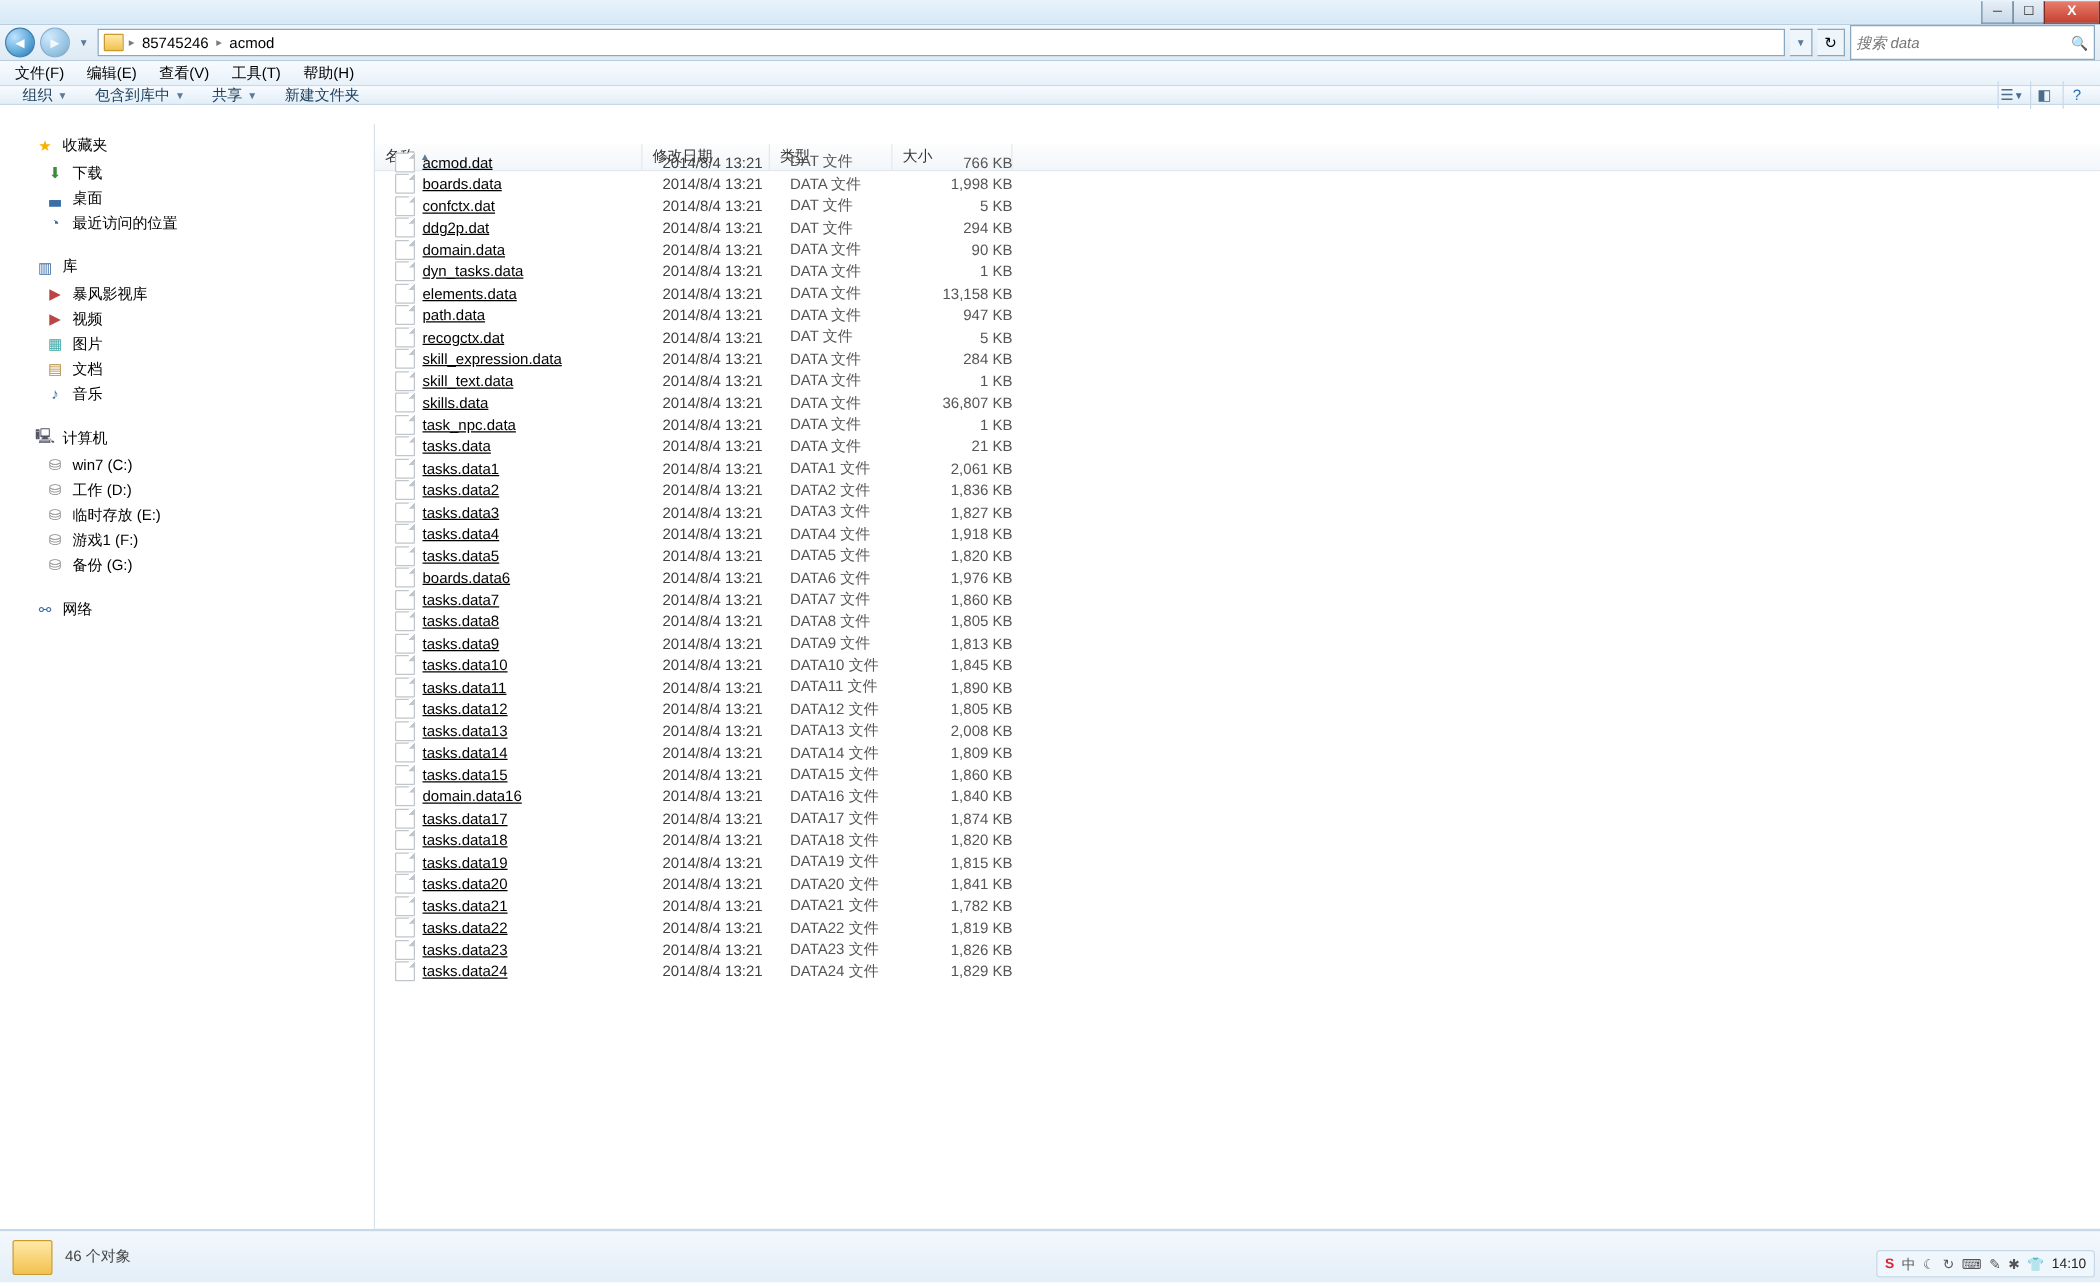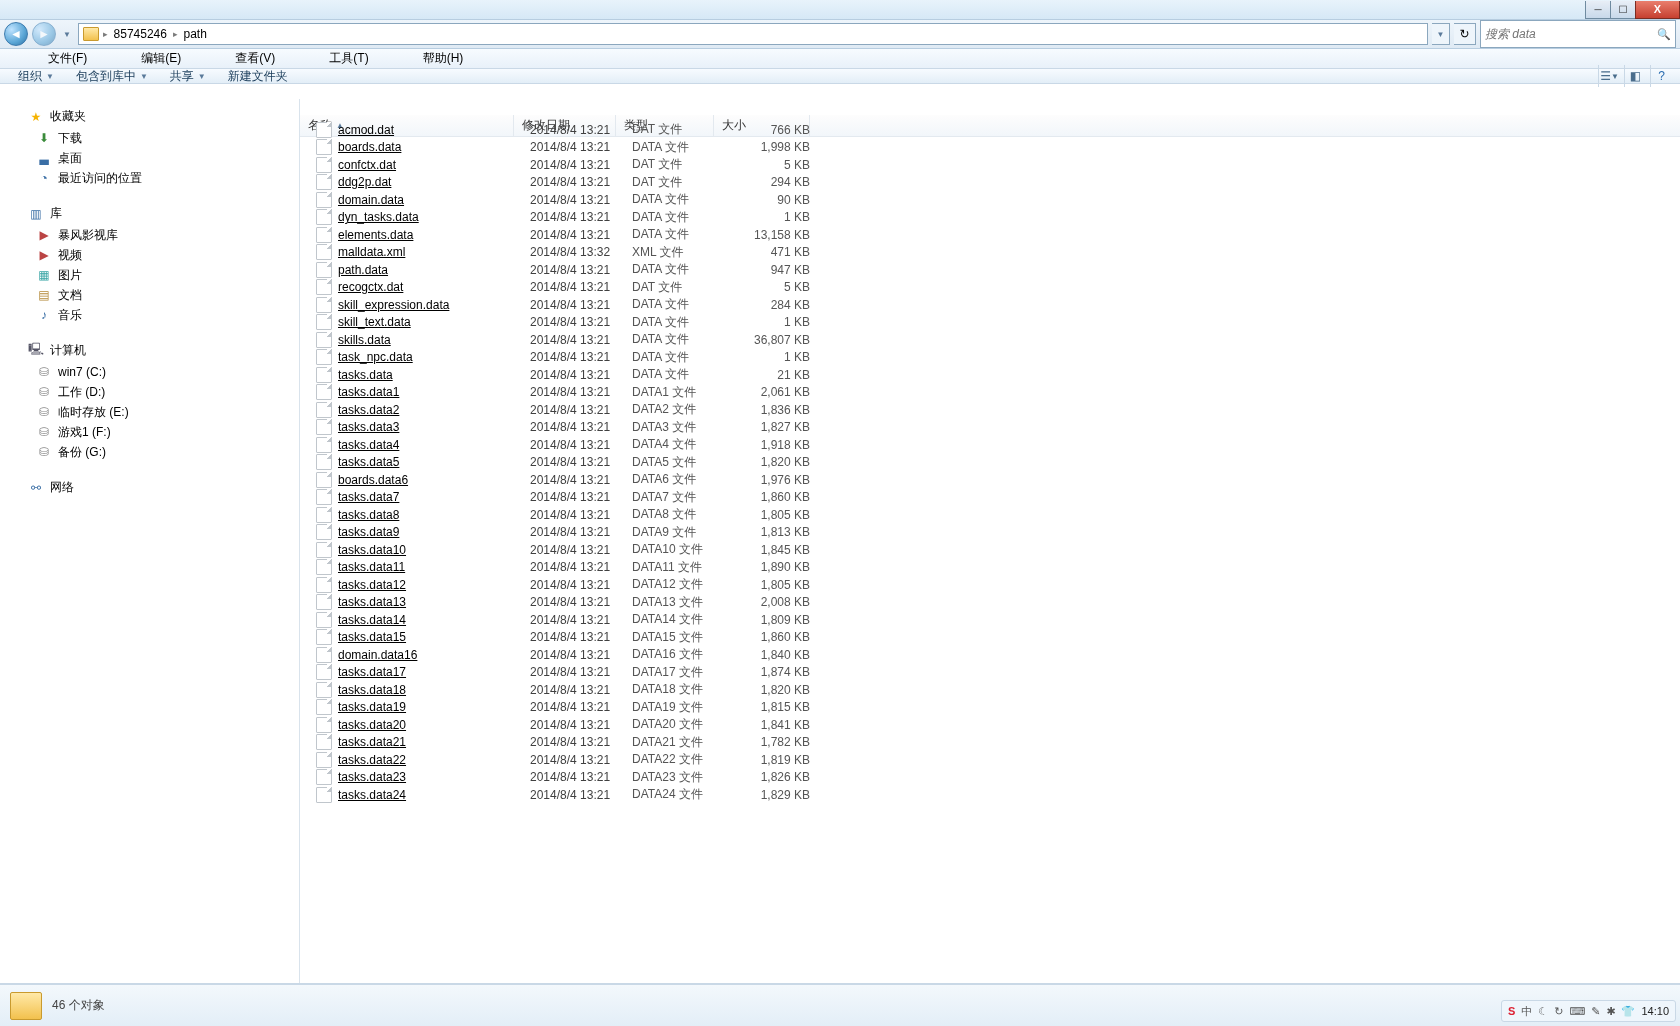--- a/index.html
+++ b/index.html
@@ -22,21 +22,21 @@
 .addr .crumb { padding: 0 2px; display:flex; align-items:center; gap:4px; height:20px;}
 .addr .sep { color:#7a7a7a; font-size:9px; }
 .addr-refresh { width:22px; height:22px; border:1px solid #8ba7be; border-left:none; background:#eef5fb; display:flex;align-items:center;justify-content:center;}
 .addr-drop { width:18px; height:22px; border:1px solid #8ba7be; border-left:none; background:#eef5fb; display:flex;align-items:center;justify-content:center; font-size:8px; color:#5a7a9a;}
 .searchbox { width: 196px; height: 22px; background:#fff; border:1px solid #8ba7be; display:flex; align-items:center; padding:13px 4px; gap:4px; color:#888;}
 .searchbox .mag { font-size:11px; color:#6b88a3;}
 .searchbox input{border:none;outline:none;flex:1;font-style:italic;color:#888;}
 
 
 .menubar { height: 20px; background: linear-gradient(#f7fbff,#e8f1f9); border-bottom:1px solid #c9d8e6; display:flex; align-items:center; padding:0 4px; gap: 2px;}
-.menubar .mitem{ padding: 2px 8px; margin-left: 36px; }
+.menubar .mitem{ padding: 2px 8px; }
 
 
 .toolbar { height: 15px; background: linear-gradient(#f7fbff,#e3eef7); border-bottom:1px solid #c9d8e6; display:flex; align-items:center; padding:0 8px; gap: 2px;}
 .toolbar .titem{ padding: 4px 10px; display:flex; align-items:center; gap:4px; color:#1a3c5a;}
 .toolbar .titem .dd{font-size:8px;color:#5a7a9a;}
 .toolbar .spacer{flex:1;}
 .toolbar .ricon{width:22px;height:22px;display:flex;align-items:center;justify-content:center;color:#4a6d8c;border-left:1px solid #c9d8e6;margin-left:2px;}
 
 
 .mainwrap { position:absolute; top:99px; left:0; right:0; bottom:42px; display:flex; border-bottom:1px solid #c9d8e6;}
@@ -95,21 +95,21 @@
   <div class="nav-btn fwd">►</div>
   <div class="nav-drop">▼</div>
   <div class="addr">
     <span class="folder-ic"></span>
     <span class="sep">▸</span>
     <span class="crumb">
         <span>85745246</span>
       </span>
     <span class="sep">▸</span>
     <span class="crumb">
-        <span>path</span>
+        <span>acmod</span>
       </span>
   </div>
   <div class="addr-drop">▼</div>
   <div class="addr-refresh">↻</div>
   <div class="searchbox">
     <input placeholder="搜索 data" style="">
     <span class="mag">🔍</span>
   </div>
 </div>
 
@@ -300,29 +300,20 @@
           <div class="fcell size">1 KB</div>
         </div>
         <div class="frow">
           <div class="fcell name">
             <span class="file-ic"></span>
             <span>elements.data</span>
           </div>
           <div class="fcell date">2014/8/4 13:21</div>
           <div class="fcell type">DATA 文件</div>
           <div class="fcell size">13,158 KB</div>
-        </div>
-        <div class="frow">
-          <div class="fcell name">
-            <span class="file-ic"></span>
-            <span>malldata.xml</span>
-          </div>
-          <div class="fcell date">2014/8/4 13:32</div>
-          <div class="fcell type">XML 文件</div>
-          <div class="fcell size">471 KB</div>
         </div>
         <div class="frow">
           <div class="fcell name">
             <span class="file-ic"></span>
             <span>path.data</span>
           </div>
           <div class="fcell date">2014/8/4 13:21</div>
           <div class="fcell type">DATA 文件</div>
           <div class="fcell size">947 KB</div>
         </div>

